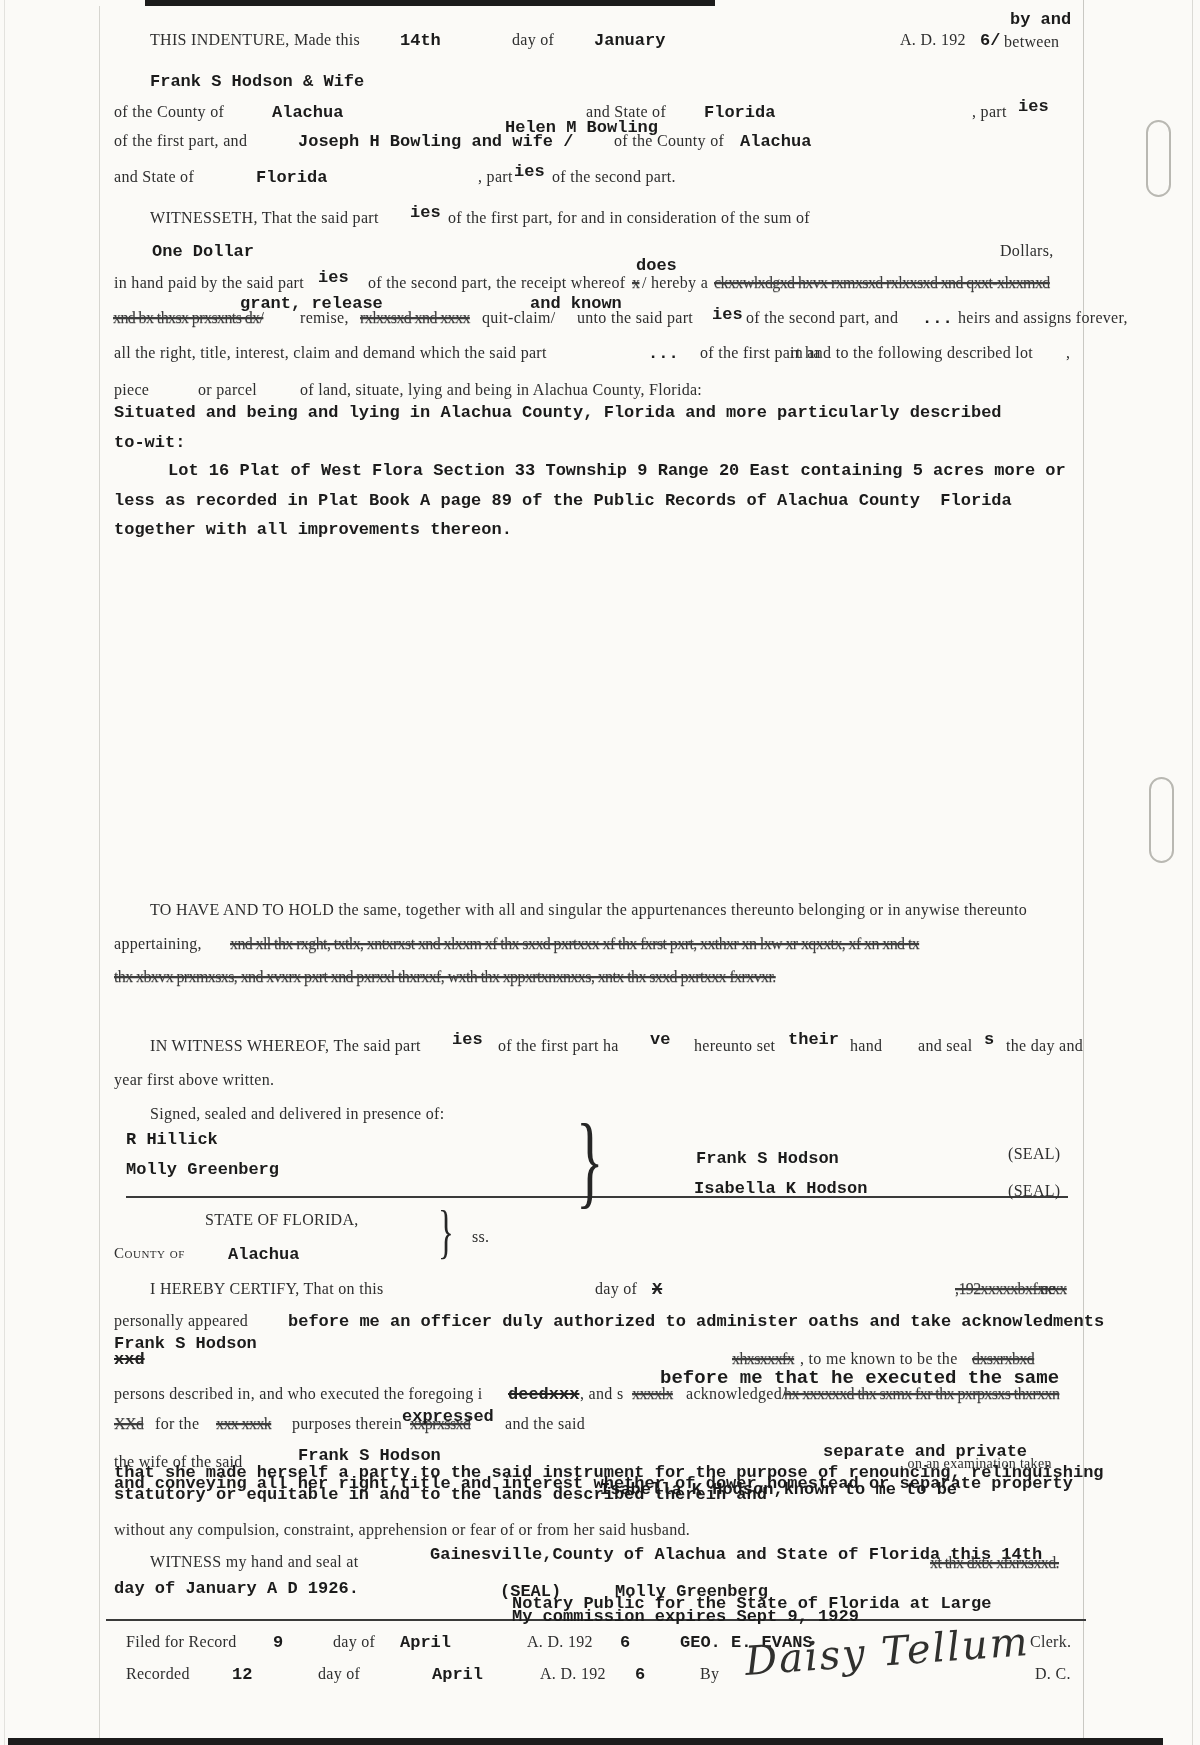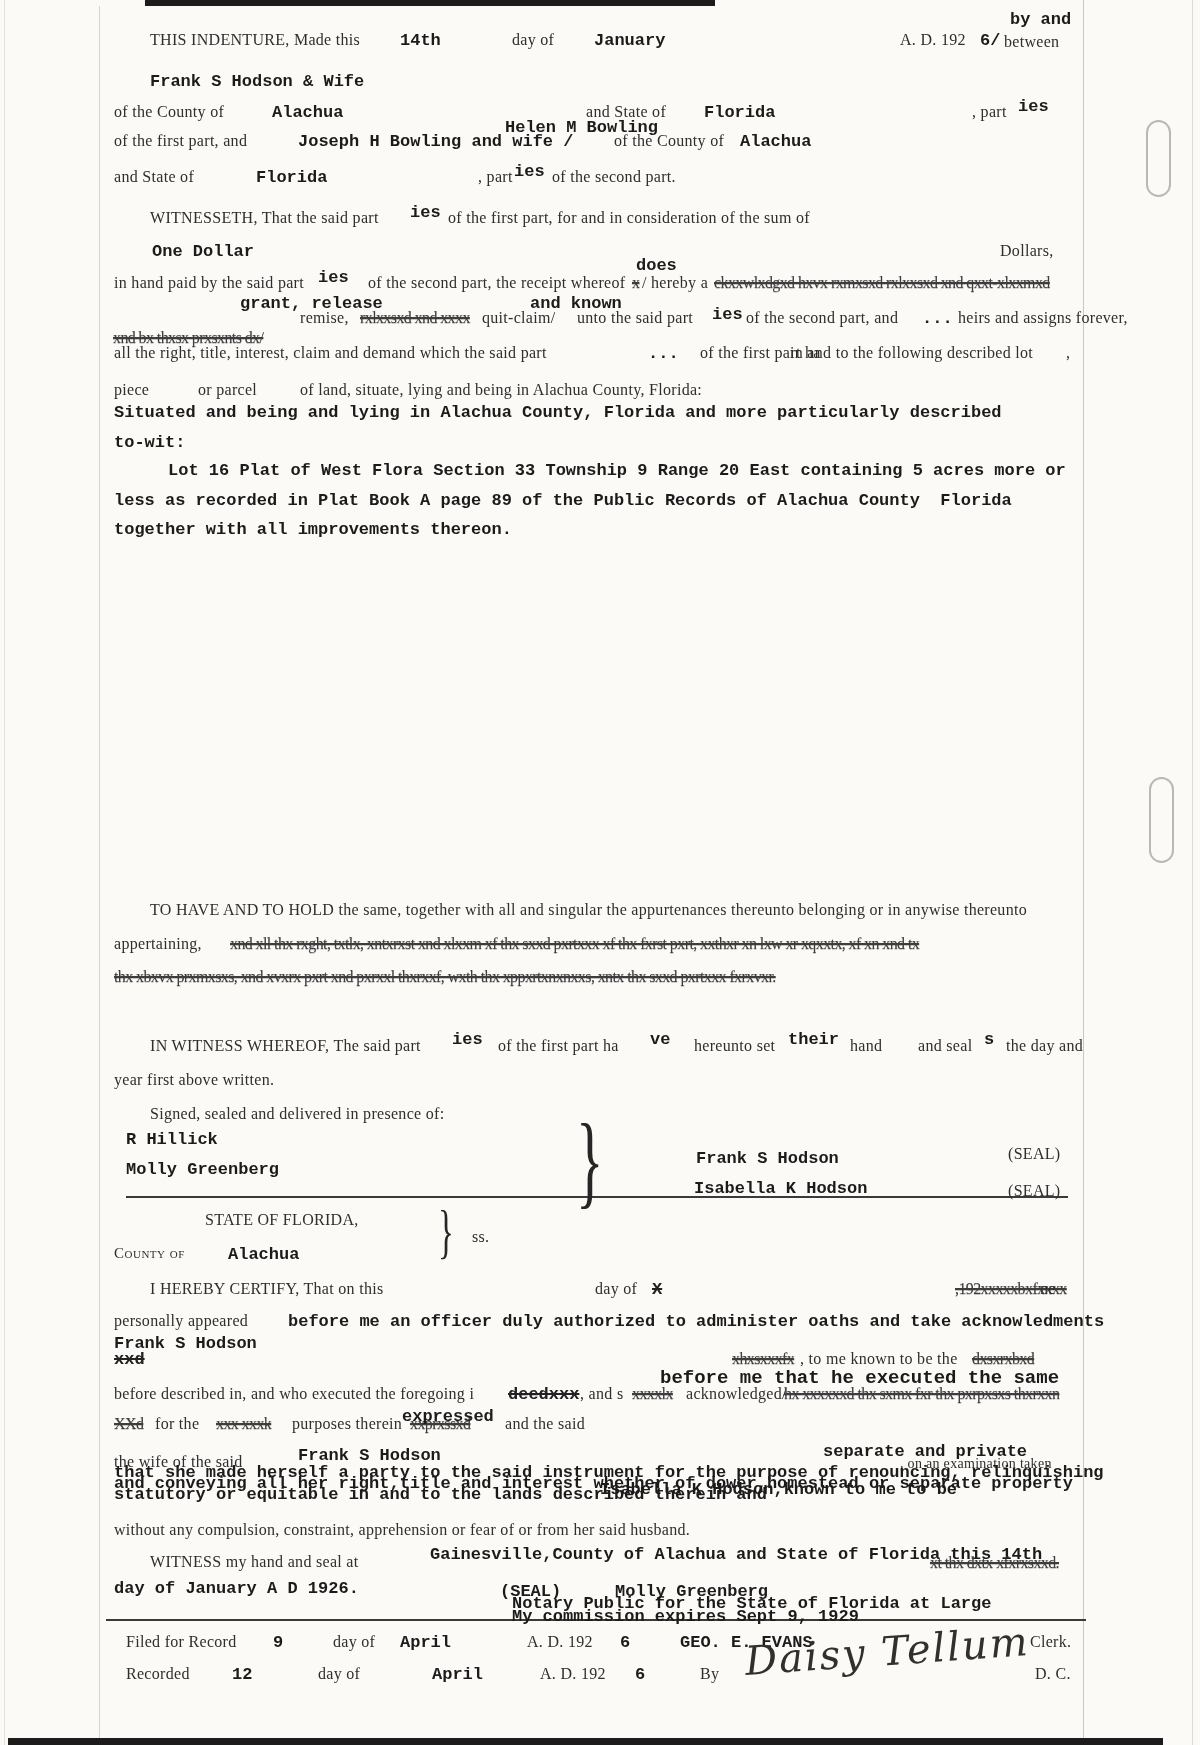--- a/index.html
+++ b/index.html
@@ -72,21 +72,21 @@
     <span class="seg form" style="left: 448px; top: 210px;">of the first part, for and in consideration of the sum of</span>
     <span class="seg typed" style="left: 152px; top: 243px;">One Dollar</span>
     <span class="seg form" style="left: 1000px; top: 243px;">Dollars,</span>
     <span class="seg form" style="left: 114px; top: 275px;">in hand paid by the said part</span>
     <span class="seg typed" style="left: 318px; top: 269px;">ies</span>
     <span class="seg form" style="left: 356px; top: 275px; margin-left: 12px;">of the second part, the receipt whereof</span>
     <span class="seg xform" style="left: 632px; top: 275px;">x</span>
     <span class="seg form" style="left: 642px; top: 275px;">/ hereby a</span>
     <span class="seg typed" style="left: 636px; top: 257px;">does</span>
     <span class="seg xform" style="left: 714px; top: 275px;">ckxxwlxdgxd hxvx rxmxsxd rxlxxsxd xnd qxxt-xlxxmxd</span>
-    <span class="seg xform" style="left: 113px; top: 310px; margin-top: 20px;">xnd bx thxsx prxsxnts dx/</span>
+    <span class="seg xform" style="left: 113px; top: 310px;">xnd bx thxsx prxsxnts dx/</span>
     <span class="seg typed" style="left: 240px; top: 295px;">grant, release</span>
     <span class="seg form" style="left: 300px; top: 310px;">remise,</span>
     <span class="seg xform" style="left: 360px; top: 310px;">rxlxxsxd xnd xxxx</span>
     <span class="seg form" style="left: 482px; top: 310px;">quit-claim/</span>
     <span class="seg typed" style="left: 530px; top: 295px;">and known</span>
     <span class="seg form" style="left: 577px; top: 310px;">unto the said part</span>
     <span class="seg typed" style="left: 712px; top: 306px;">ies</span>
     <span class="seg form" style="left: 746px; top: 310px;">of the second part, and</span>
     <span class="seg typed" style="left: 922px; top: 310px;">...</span>
     <span class="seg form" style="left: 958px; top: 310px;">heirs and assigns forever,</span>
@@ -137,21 +137,21 @@
     <span class="seg xform" style="left: 925px; top: 1281px; margin-left: 30px;">,192xxxxxbxfxxxx</span>
     <span class="seg form" style="left: 1040px; top: 1281px;">ne</span>
     <span class="seg form" style="left: 114px; top: 1313px;">personally appeared</span>
     <span class="seg typed" style="left: 288px; top: 1313px;">before me an officer duly authorized to administer oaths and take acknowledments</span>
     <span class="seg typed" style="left: 114px; top: 1335px;">Frank S Hodson</span>
     <span class="seg xtyped" style="left: 114px; top: 1351px;">xxd</span>
     <span class="seg xform" style="left: 732px; top: 1351px;">xhxsxxxfx</span>
     <span class="seg form" style="left: 800px; top: 1351px;">, to me known to be the</span>
     <span class="seg xform" style="left: 972px; top: 1351px;">dxsxrxbxd</span>
     <span class="seg typed" style="left: 660px; top: 1369px; font-size: 19px;">before me that he executed the same</span>
-    <span class="seg form" style="left: 114px; top: 1386px;">before described in, and who executed the foregoing i</span>
+    <span class="seg form" style="left: 114px; top: 1386px;">persons described in, and who executed the foregoing i</span>
     <span class="seg xtyped" style="left: 508px; top: 1386px;">deedxxx</span>
     <span class="seg form" style="left: 580px; top: 1386px;">, and s</span>
     <span class="seg xform" style="left: 632px; top: 1386px;">xxxxlx</span>
     <span class="seg form" style="left: 686px; top: 1386px;">acknowledged/</span>
     <span class="seg xform" style="left: 784px; top: 1386px;">hx xxxxxxd thx sxmx fxr thx pxrpxsxs thxrxxn</span>
     <span class="seg xform" style="left: 114px; top: 1416px;">XXd</span>
     <span class="seg form" style="left: 155px; top: 1416px;">for the</span>
     <span class="seg xform" style="left: 216px; top: 1416px;">xxx xxxk</span>
     <span class="seg form" style="left: 292px; top: 1416px;">purposes therein</span>
     <span class="seg xform" style="left: 410px; top: 1416px;">xxprxssxd</span>

